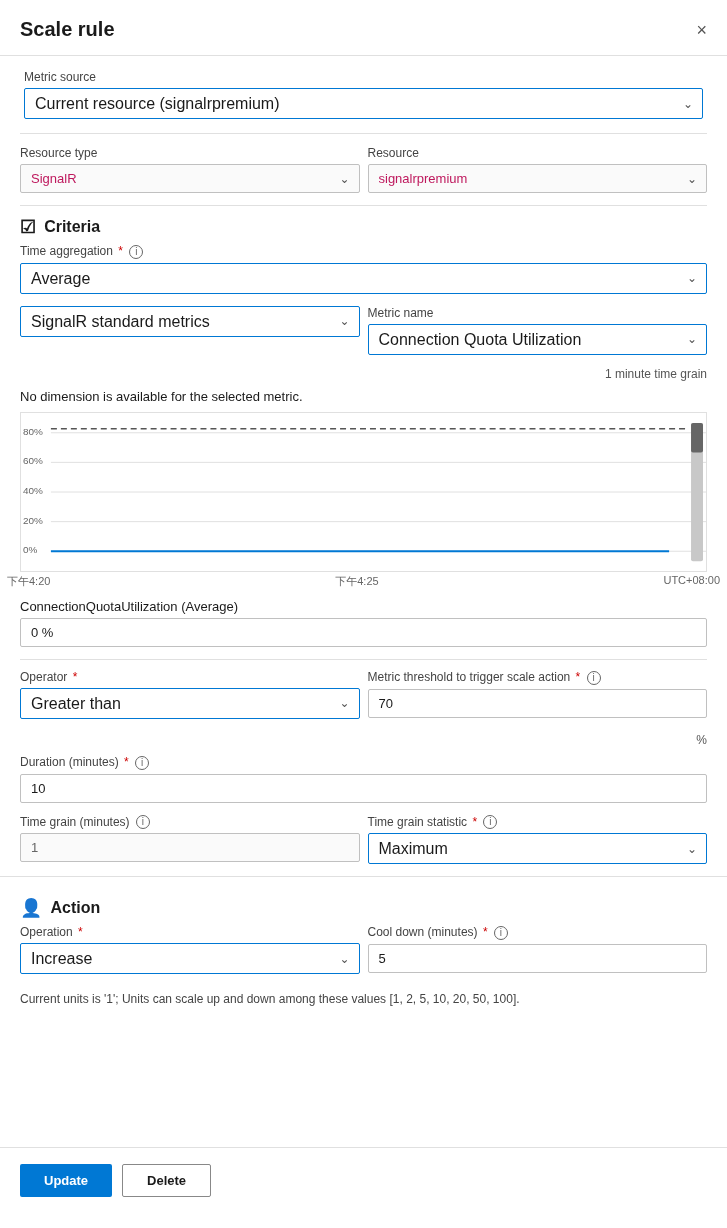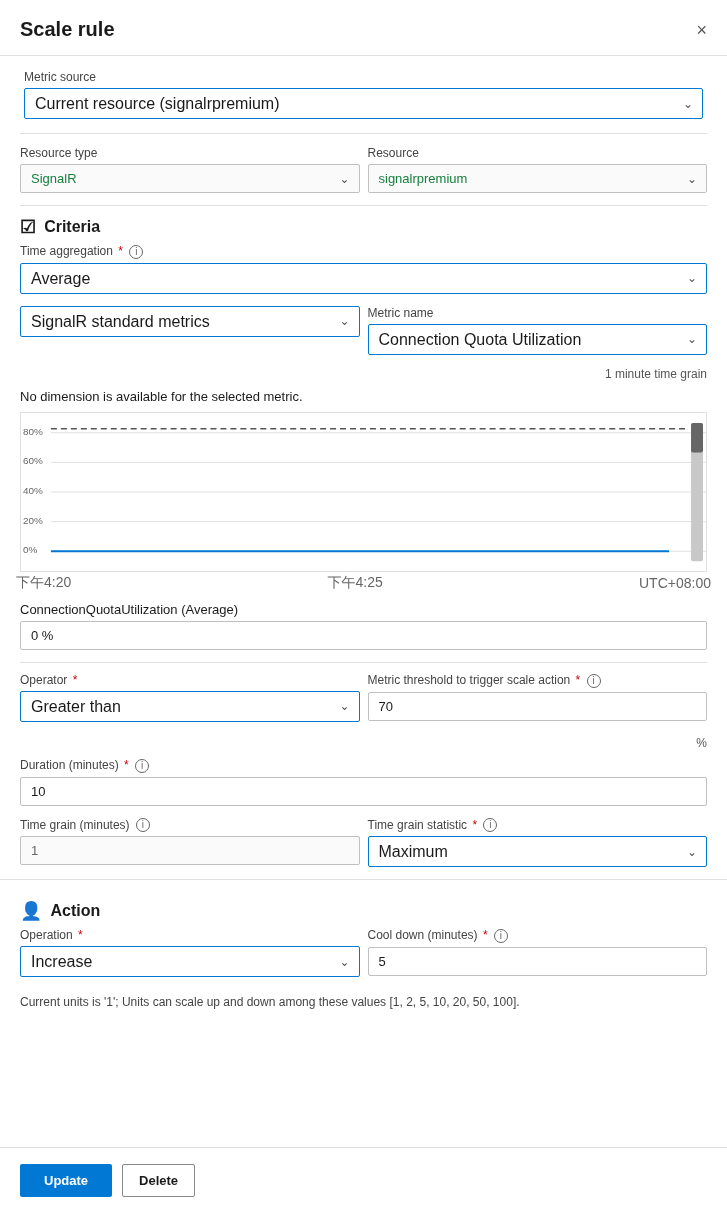--- a/index.html
+++ b/index.html
@@ -144,24 +144,23 @@
       background: #fff;
       text-align: center;
     }
     .chart-svg {
       width: 100%;
       height: 100%;
     }
     .chart-label-area {
       display: flex;
       justify-content: space-between;
-      padding: 2px 16px;
-      font-size: 14px;
+      padding: 2px 7px;
+      font-size: 11px;
       color: #666;
-      align-items: center;
     }
     .metric-display-label {
       font-size: 13px;
       color: #1a1a1a;
       padding: 8px 20px 4px 20px;
     }
     .metric-value-box {
       margin: 0 20px 12px 20px;
       border: 1px solid #c0c0c0;
       border-radius: 2px;
@@ -209,35 +208,35 @@
       padding: 8px 24px;
       font-size: 13px;
       font-weight: 600;
       cursor: pointer;
     }
     .btn-secondary {
       background: #fff;
       color: #1a1a1a;
       border: 1px solid #888;
       border-radius: 2px;
-      padding: 8px 16px;
+      padding: 8px 24px;
       font-size: 13px;
       font-weight: 600;
       cursor: pointer;
     }
     .section-pad {
       padding: 0 20px;
       margin-bottom: 12px;
     }
     .select-grey {
       border: 1px solid #c0c0c0;
       border-radius: 2px;
       padding: 6px 30px 6px 10px;
       font-size: 13px;
-      color: #15803d;
+      color: #be185d;
       background: #fafafa;
       width: 100%;
       appearance: none;
     }
   </style>
 </head>
 <body>
 
 <div class="panel">
 

